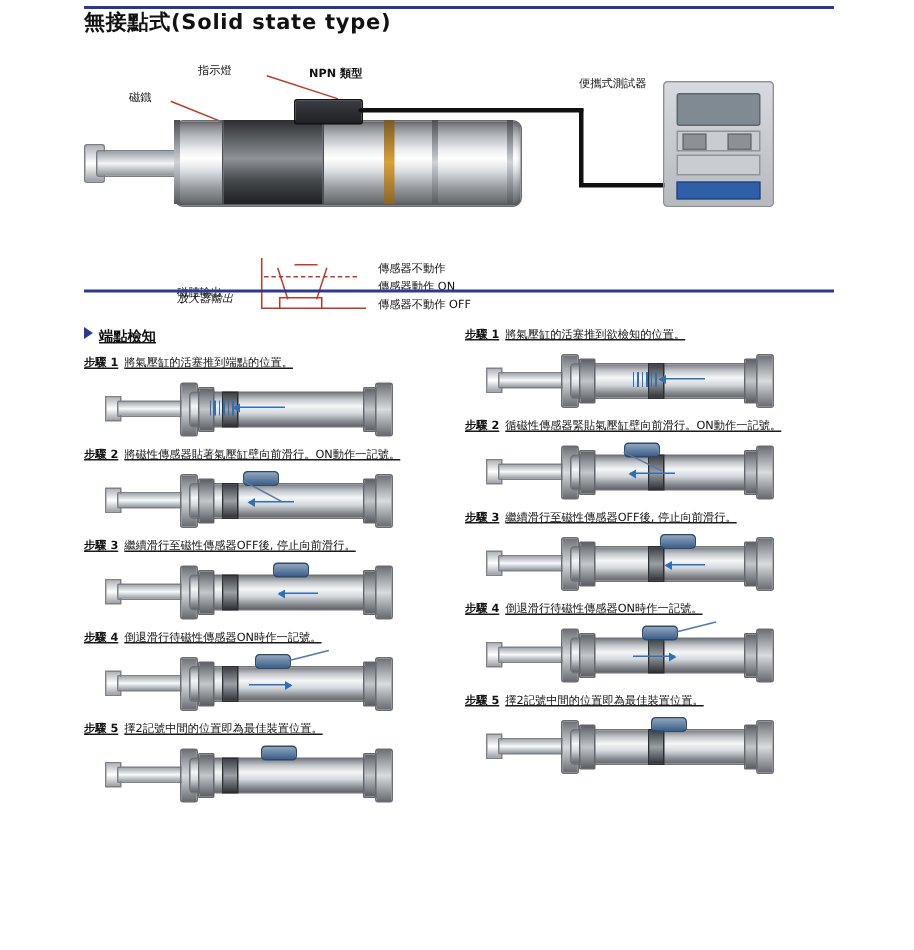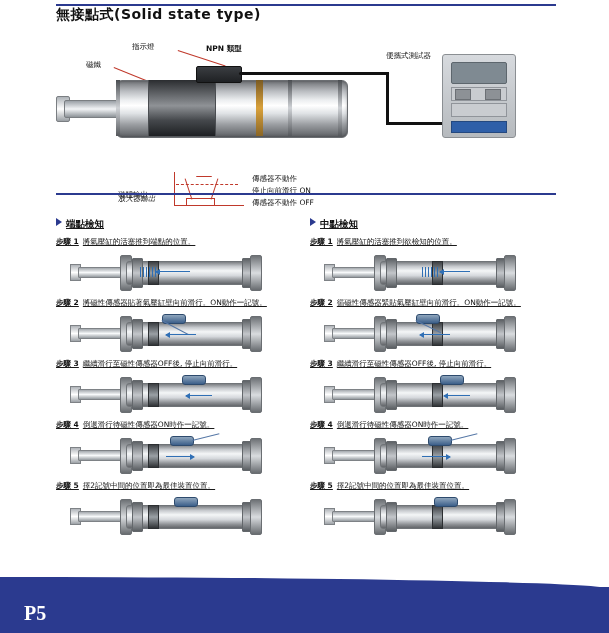--- a/index.html
+++ b/index.html
@@ -259,21 +259,21 @@
       <div class="wave-line" style="left:22px;top:4px;width:16px;height:1px;border-radius:8px 8px 0 0;"></div>
       <div class="wave-line" style="left:40px;top:6px;width:1px;height:22px;transform:rotate(18deg);"></div>
       <div class="dash" style="left:2px;top:12px;width:62px;"></div>
       <div class="wave-line" style="left:12px;top:26px;width:1px;height:8px;"></div>
       <div class="wave-line" style="left:12px;top:26px;width:28px;height:1px;"></div>
       <div class="wave-line" style="left:40px;top:26px;width:1px;height:8px;"></div>
     </div>
     <div class="lbl" style="left:62px;top:166px;text-align:right;">磁體輸出</div>
     <div class="lbl" style="left:62px;top:170px;font-style:italic;">放大器輸出</div>
     <div class="lbl" style="left:196px;top:150px;">傳感器不動作</div>
-    <div class="lbl" style="left:196px;top:162px;">停止向前滑行 ON</div>
+    <div class="lbl" style="left:196px;top:162px;">傳感器動作 ON</div>
     <div class="lbl" style="left:196px;top:174px;">傳感器不動作 OFF</div>
   </div>
 
 
   <div class="h2-wrap">
     <div class="h2-rule"></div>
   </div>
 
   <div class="col col-left">
     <div class="col-title">
@@ -366,23 +366,20 @@
         <div class="mini-nut" style="left:62px;"></div>
         <div class="mini-nut" style="left:172px;"></div>
         <div class="mini-cap" style="left:180px;"></div>
         <div class="mini-piston" style="left:78px;"></div>
         <div class="mini-sensor" style="left:104px;top:4px;"></div>
       </div>
     </div>
   </div>
 
   <div class="col col-right">
-    <div class="col-title">
-      <span class="tri"></span><span>中點檢知</span>
-    </div>
 
     <div class="step">
       <div class="step-head">
         <span class="step-no">步驟 1</span><span>將氣壓缸的活塞推到欲檢知的位置。</span>
       </div>
       <div class="mini">
         <div class="mini-rodcap"></div>
         <div class="mini-rod"></div>
         <div class="mini-cap" style="left:50px;"></div>
         <div class="mini-body"></div>
@@ -462,17 +459,14 @@
         <div class="mini-body"></div>
         <div class="mini-nut" style="left:62px;"></div>
         <div class="mini-nut" style="left:172px;"></div>
         <div class="mini-cap" style="left:180px;"></div>
         <div class="mini-piston" style="left:108px;"></div>
         <div class="mini-sensor" style="left:110px;top:4px;"></div>
       </div>
     </div>
   </div>
 
-  <div class="footer">
-    <div class="pageno">P5</div>
-  </div>
 
 </div>
 
 </body></html>

